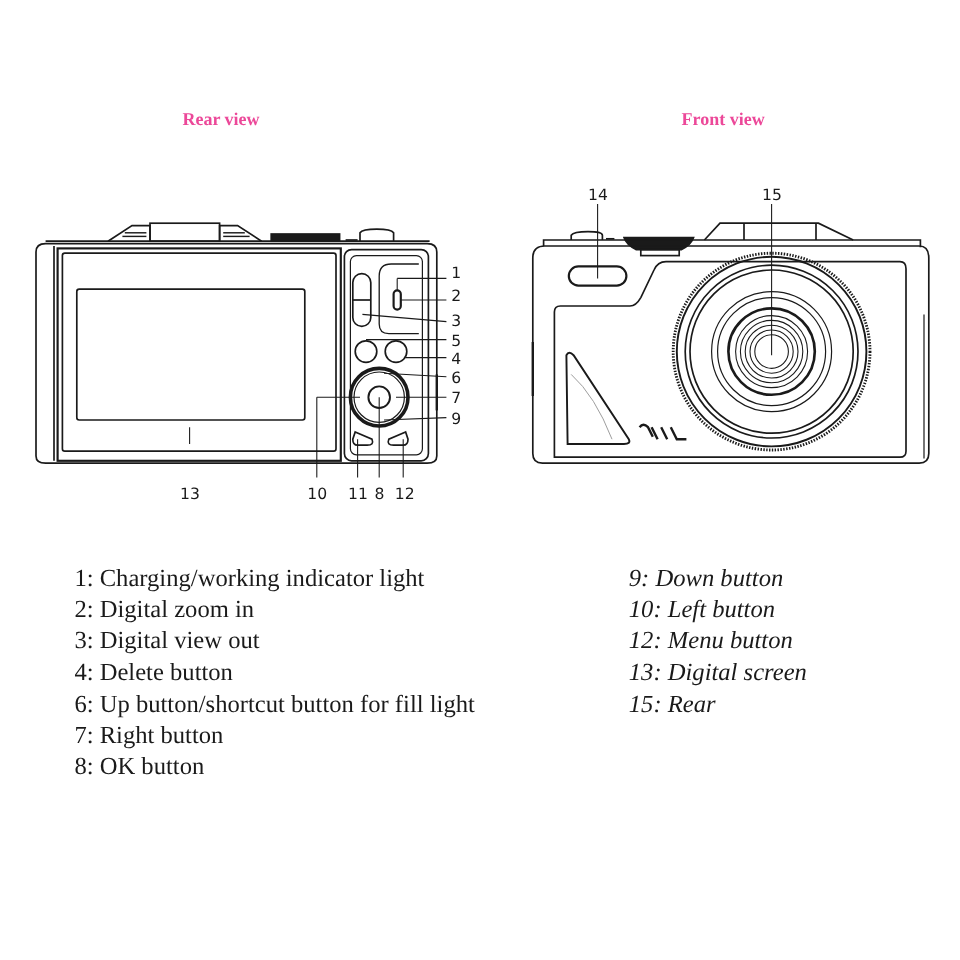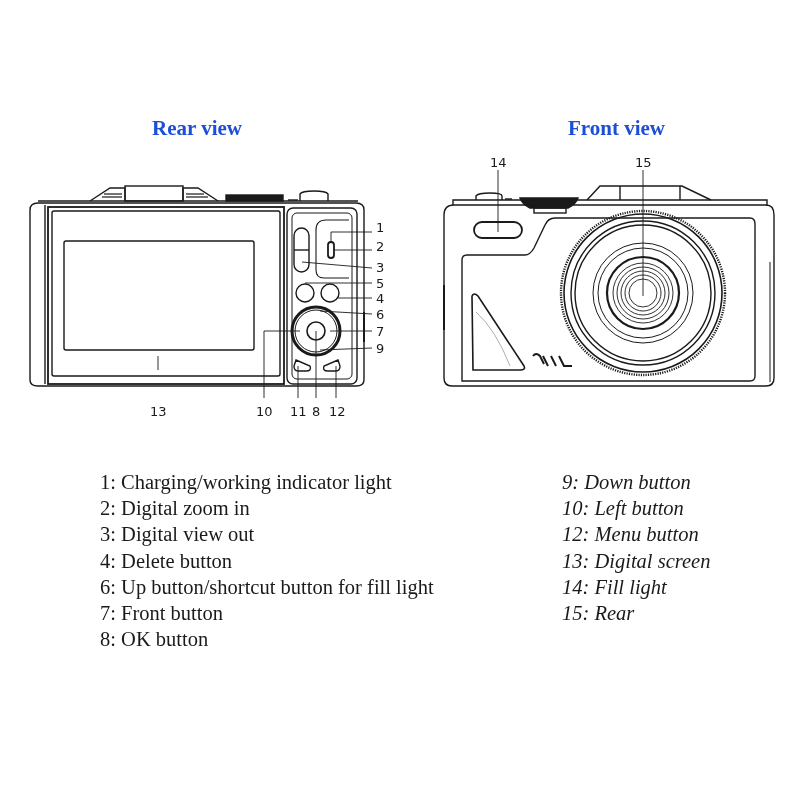--- a/index.html
+++ b/index.html
@@ -1,20 +1,20 @@
 <!DOCTYPE html>
 <html><head>
 <meta charset="utf-8">
 <style>
   html, body { margin: 0; padding: 0; background: #ffffff; }
   body { width: 800px; height: 800px; position: relative; overflow: hidden; font-family: "Liberation Serif", serif; color: #1a1a1a; }
-  .title { position: absolute; top: 116px; font-family: "Liberation Serif", serif; font-weight: bold; font-size: 21px; color: #1d4ed8; white-space: nowrap; }
+  .title { position: absolute; top: 92px; font-family: "Liberation Serif", serif; font-weight: bold; font-size: 15px; color: #ec4899; white-space: nowrap; }
   .diagram { position: absolute; left: 0; top: 0; }
   .callout { font-family: "DejaVu Sans", sans-serif; font-size: 13px; fill: #1a1a1a; }
-  .legend { position: absolute; font-family: "Liberation Serif", serif; font-size: 20.5px; line-height: 26.2px; color: #1a1a1a; margin-left: 38px; }
+  .legend { position: absolute; font-family: "Liberation Serif", serif; font-size: 20.5px; line-height: 26.2px; color: #1a1a1a; }
   .legend div { white-space: nowrap; }
 </style>
 </head>
 <body>
 
 <div class="title" style="left:152px;">Rear view</div>
 <div class="title" style="left:568px;">Front view</div>
 
 <svg class="diagram" width="800" height="440" viewBox="0 0 800 440">
 
@@ -158,24 +158,23 @@
     <text class="callout" x="635" y="167">15</text>
   </g>
 </svg>
 
 <div class="legend" style="left:62px; top:469px;">
   <div>1: Charging/working indicator light</div>
   <div>2: Digital zoom in</div>
   <div>3: Digital view out</div>
   <div>4: Delete button</div>
   <div>6: Up button/shortcut button for fill light</div>
-  <div>7: Front button</div>
+  <div>7: Right button</div>
   <div>8: OK button</div>
 </div>
 
 <div class="legend" style="left:524px; top:469px;font-style:italic;">
   <div>9: Down button</div>
   <div>10: Left button</div>
   <div>12: Menu button</div>
   <div>13: Digital screen</div>
-  <div>14: Fill light</div>
   <div>15: Rear</div>
 </div>
 
 </body></html>

